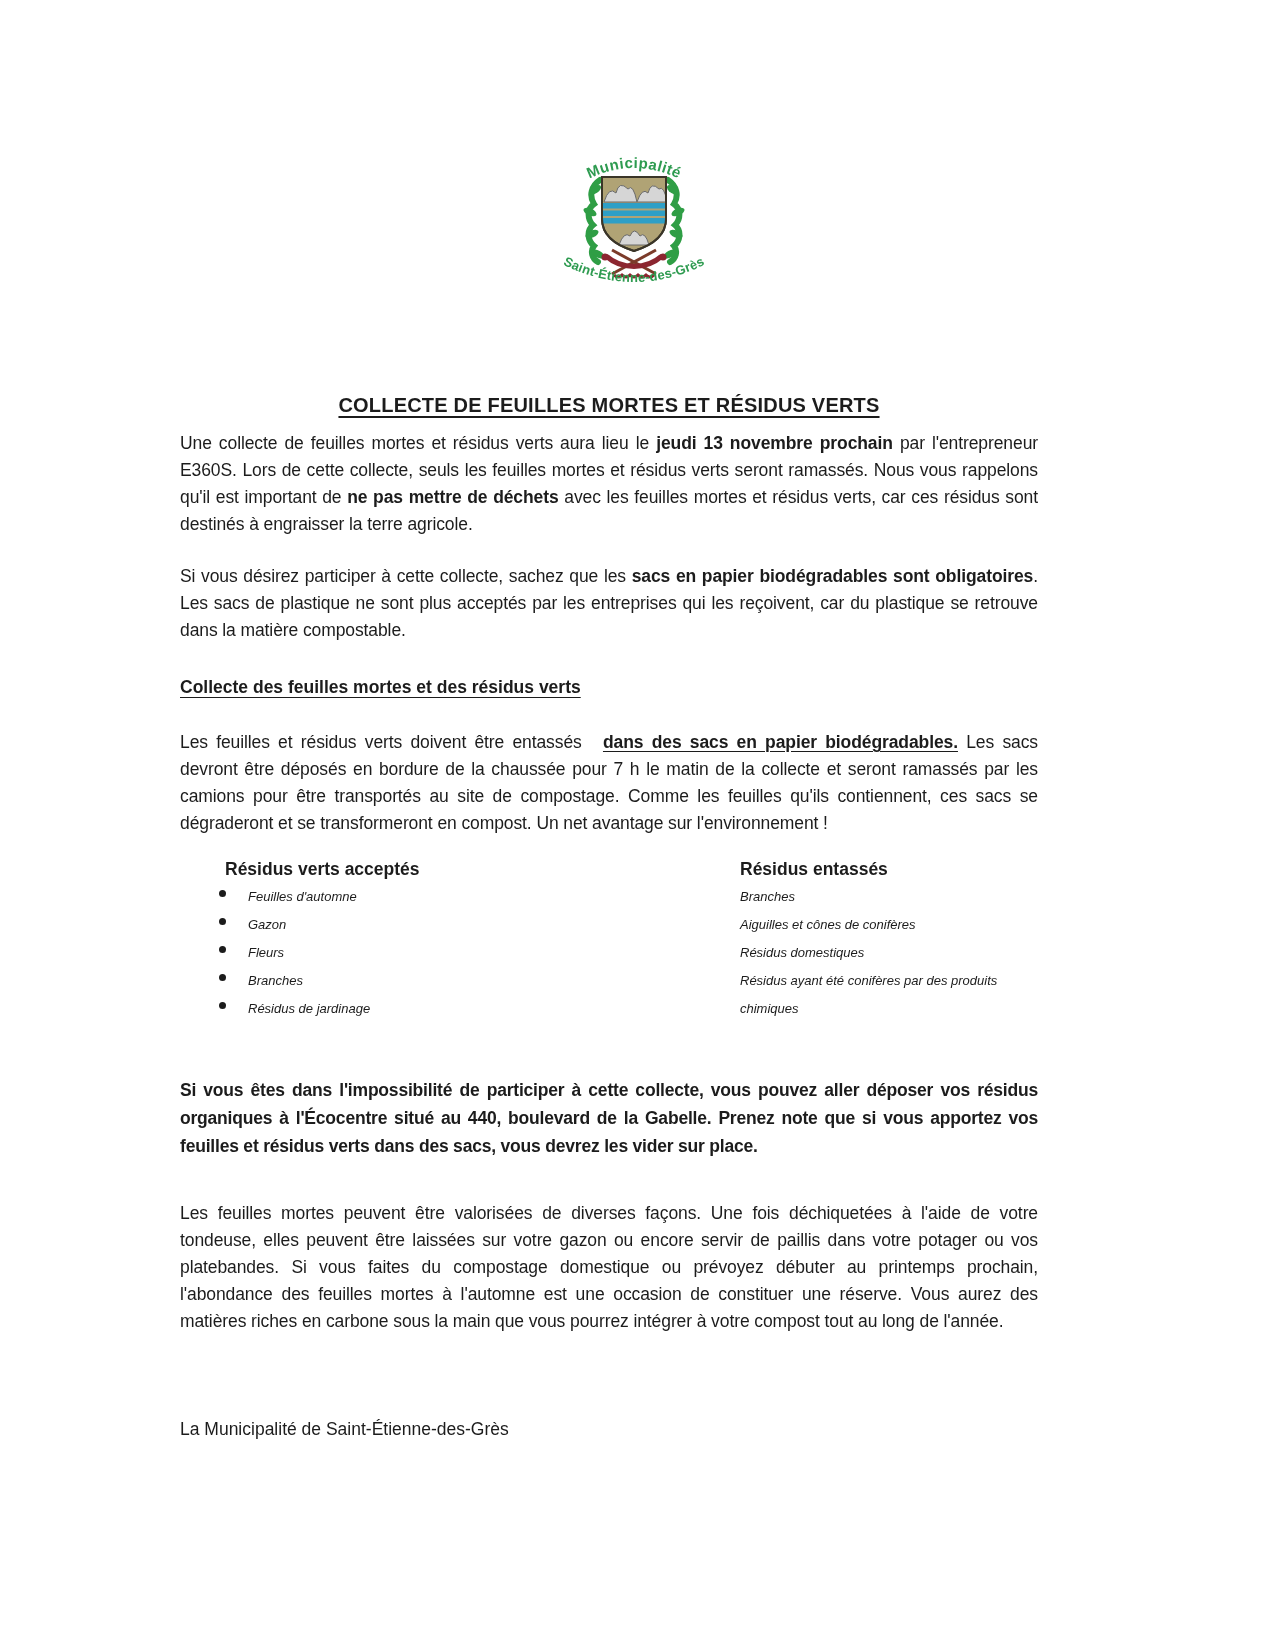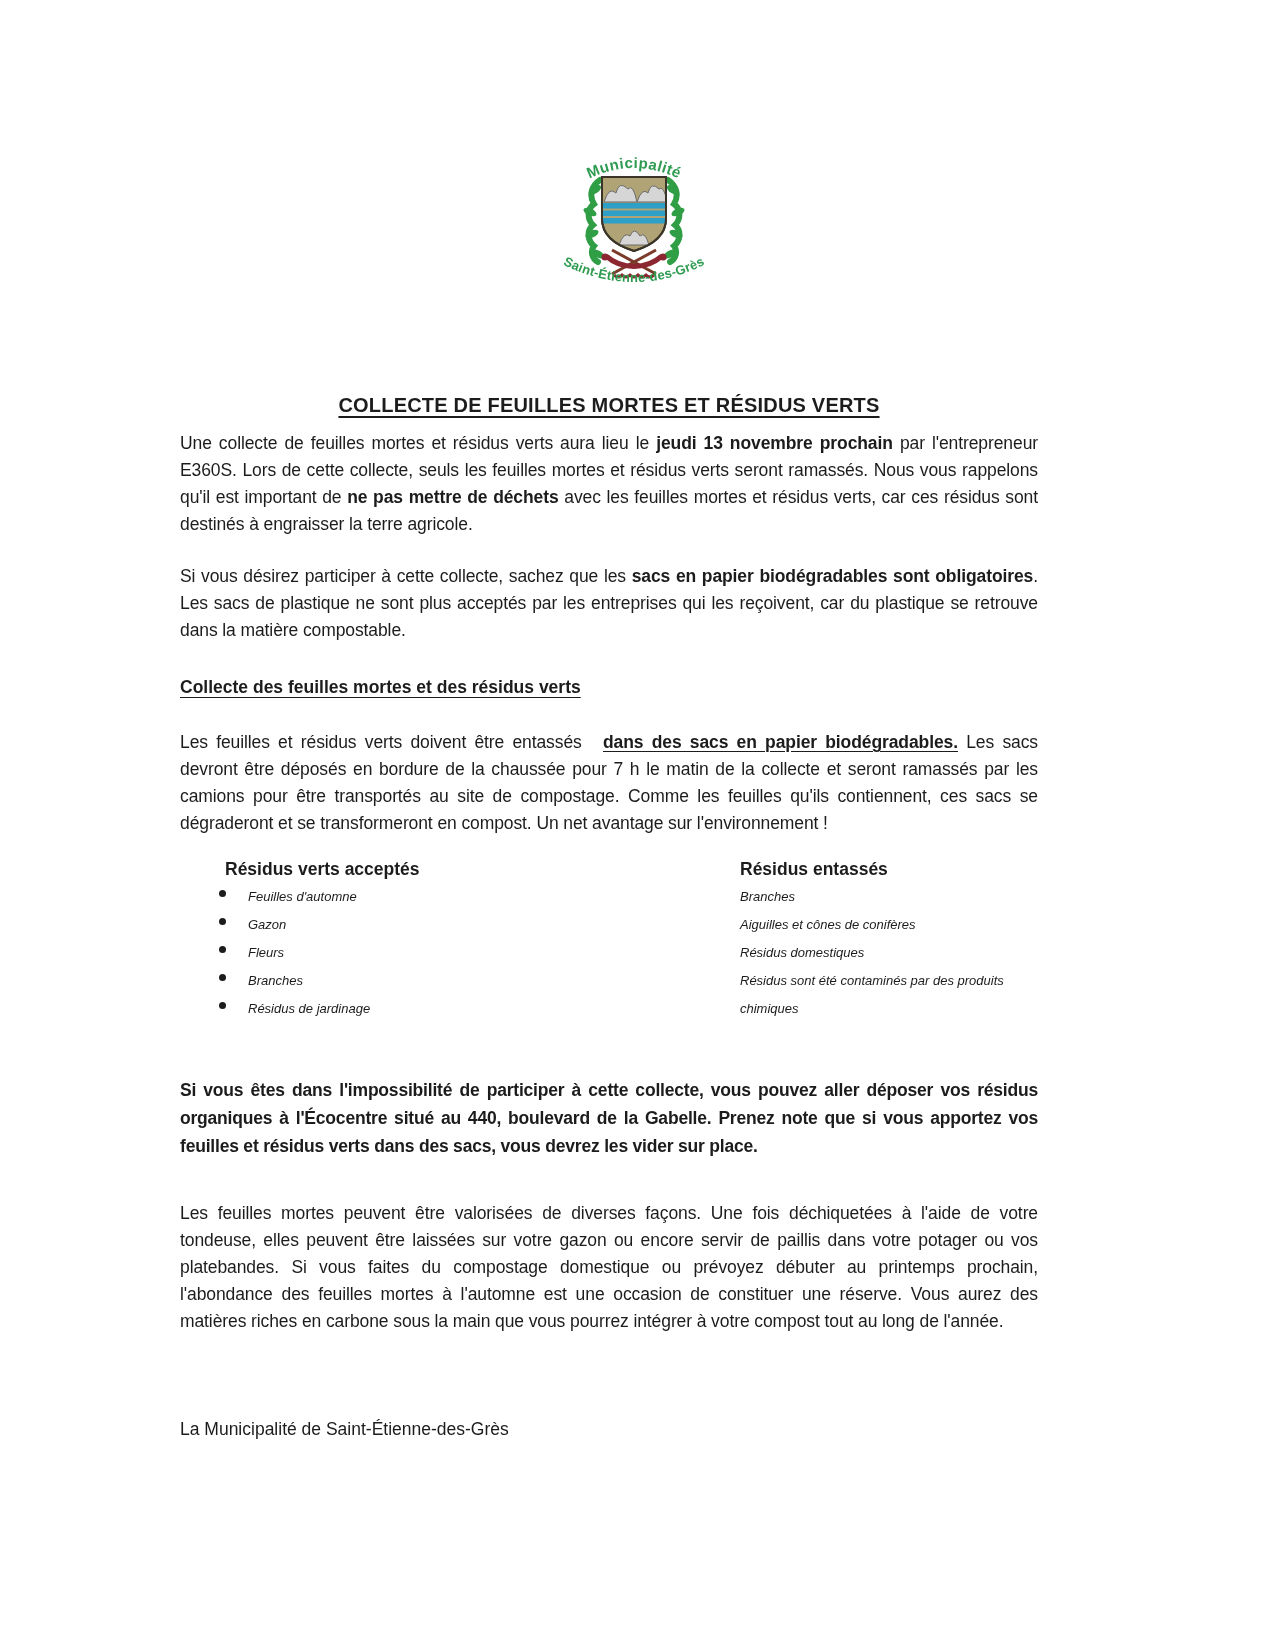--- a/index.html
+++ b/index.html
@@ -173,21 +173,21 @@
           <div class="li-row">
             <span class="li-text">Branches</span>
           </div>
           <div class="li-row">
             <span class="li-text">Aiguilles et cônes de conifères</span>
           </div>
           <div class="li-row">
             <span class="li-text">Résidus domestiques</span>
           </div>
           <div class="li-row">
-            <span class="li-text">Résidus sont été contaminés par des produits chimiques</span>
+            <span class="li-text">Résidus ayant été conifères par des produits chimiques</span>
           </div>
         </div>
     </div>
   </div>
 
   <div id="p-ecocentre" class="abs para"><span class="b">Si vous êtes dans l'impossibilité de participer à cette collecte, vous pouvez aller déposer vos résidus organiques à l'Écocentre situé au 440, boulevard de la Gabelle. Prenez note que si vous apportez vos feuilles et résidus verts dans des sacs, vous devrez les vider sur place.</span></div>
 
   <div id="p-valorisation" class="abs para"><span>Les feuilles mortes peuvent être valorisées de diverses façons. Une fois déchiquetées à l'aide de votre tondeuse, elles peuvent être laissées sur votre gazon ou encore servir de paillis dans votre potager ou vos platebandes. Si vous faites du compostage domestique ou prévoyez débuter au printemps prochain, l'abondance des feuilles mortes à l'automne est une occasion de constituer une réserve. Vous aurez des matières riches en carbone sous la main que vous pourrez intégrer à votre compost tout au long de l'année.</span></div>
 
   <div id="signature" class="abs">La Municipalité de Saint-Étienne-des-Grès</div>

